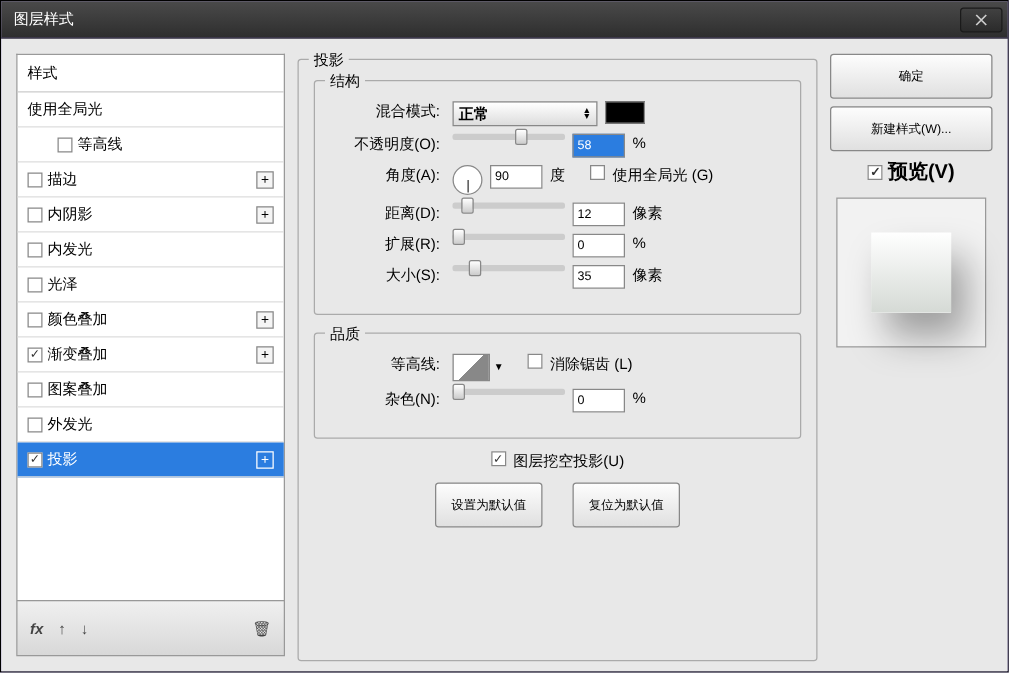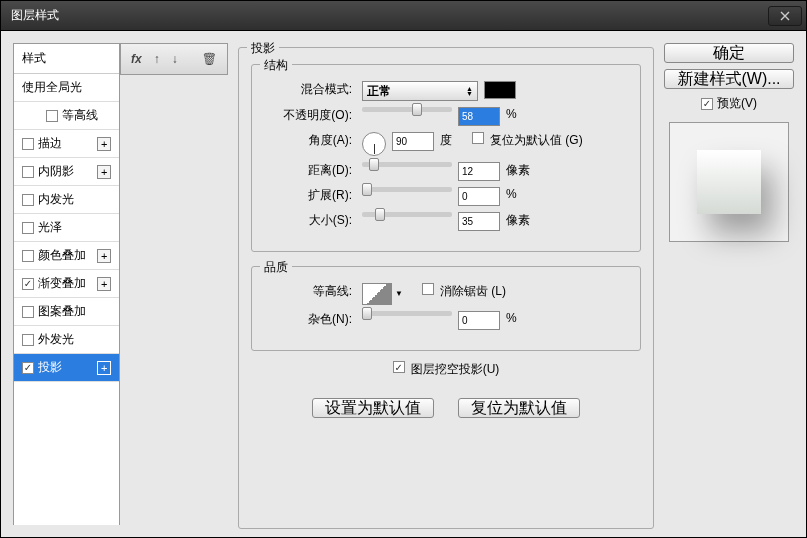--- a/index.html
+++ b/index.html
@@ -3,55 +3,55 @@
 <meta charset="utf-8">
 <style>
 * { box-sizing: border-box; margin: 0; padding: 0; font-family: "Microsoft YaHei", Arial, sans-serif; }
 body { background: #3a3a3a; width: 807px; height: 538px; overflow: hidden; }
 .window { width: 807px; height: 538px; background: #c4b5fd; border: 1px solid #000; }
 .titlebar { height: 30px; background: linear-gradient(#4a4a4a,#2e2e2e); border-bottom: 1px solid #000; display: flex; align-items: center; justify-content: space-between; padding: 0 4px 0 10px; color: #fff; font-size: 12px; }
 .win-controls { display:flex; gap:2px; }
 .win-btn { width: 34px; height: 20px; background: linear-gradient(#414141,#2b2b2b); border:1px solid #1a1a1a; border-radius:3px; display:flex; align-items:center; justify-content:center;}
 .win-btn.close svg path{stroke:#ccc}
 .content { display:flex; height: calc(100% - 30px); padding: 12px; gap: 10px; background:#e8e8e8; }
-.left-panel { width: 215px; display:flex; flex-direction:row; }
+.left-panel { width: 215px; display:flex; flex-direction:column; }
 .styles-list { flex:1; background:#fff; border:1px solid #999; border-bottom:none; font-size:12px; }
 .list-header { padding:6px 8px; border-bottom:1px solid #ccc; }
 .list-item { display:flex; align-items:center; padding:5px 8px; border-bottom:1px solid #ddd; gap:4px; position:relative; }
 .list-item.indent { padding-left:32px; }
 .list-item .cb { width:12px; height:12px; border:1px solid #888; background:#fff; display:flex; align-items:center; justify-content:center;}
 .list-item .cb.checked::after { content:"✓"; font-size:10px; color:#333; line-height:1;}
 .list-item .plus { margin-left:auto; width:14px; height:14px; border:1px solid #888; display:flex;align-items:center;justify-content:center; font-size:11px; background:#f5f5f5;}
 .list-item.selected { background:#2b7de0; color:#fff;}
 .list-item.selected .plus{border-color:#fff; background:transparent;}
-.footer-bar { height:32px; background:linear-gradient(#f0f0f0,#d8d8d8); border:1px solid #999; display:flex; align-items:center; gap:12px; padding:0 10px; font-size:12px;}
+.footer-bar { height:45px; background:linear-gradient(#f0f0f0,#d8d8d8); border:1px solid #999; display:flex; align-items:center; gap:12px; padding:0 10px; font-size:12px;}
 .footer-bar .ic{opacity:.7}
 .center-panel { flex:1; position:relative; }
 .fieldset { border:1px solid #aaa; border-radius:3px; padding:10px 12px 14px; margin-top:4px; position:relative;}
 .fieldset > legend { position:absolute; top:-8px; left:8px; background:#e8e8e8; padding:0 4px; font-size:12px;}
 .form-row { display:flex; gap:6px; margin:6px 0; font-size:12px; white-space:nowrap;}
 .form-row .lbl { width:88px; text-align:right; margin-right:4px;}
 .slider { flex:1; height:5px; background:#ccc; border-radius:2px; position:relative; max-width:90px;}
 .slider .thumb { position:absolute; top:-4px; width:10px; height:13px; background:linear-gradient(#fff,#ccc); border:1px solid #888; border-radius:2px;}
 .num-input { width:42px; height:19px; border:1px solid #888; background:#fff; font-size:10px; padding:2px 3px;}
 .num-input.selected { background:#2b7de0; color:#fff;}
 .dropdown { height:20px; border:1px solid #888; background:linear-gradient(#fff,#ddd); font-size:12px; padding:0 4px; display:flex; align-items:center; gap:6px; width:116px;font-weight:bold;}
 .dropdown .arrows{margin-left:auto; display:flex; flex-direction:column; line-height:5px; font-size:7px;}
 .swatch { width:32px; height:18px; background:#000; border:1px solid #888;}
 .checkbox { width:12px; height:12px; border:1px solid #888; background:#fff; display:flex;align-items:center;justify-content:center;}
 .checkbox.checked::after { content:"✓"; font-size:10px; color:#333;}
 .angle-dial { width:24px; height:24px; border:1px solid #888; border-radius:50%; background:#fff; position:relative;}
 .angle-dial::after{content:""; position:absolute; left:50%; top:50%; width:1px; height:10px; background:#333; transform-origin:top; transform:rotate(0deg);}
 .contour-swatch { width:30px; height:22px; border:1px solid #888; background:linear-gradient(135deg,#fff 0%,#fff 50%,#888 50%,#888 100%); position:relative}
 .contour-swatch .arr{position:absolute;right:-12px;top:5px;font-size:8px;}
-.btn { height:20px; background:linear-gradient(#fdfdfd,#e0e0e0); border:1px solid #888; border-radius:3px; font-size:16px; padding:0 12px; display:flex;align-items:center;justify-content:center;}
-.btn-row { display:flex; gap:24px; justify-content:center; margin-top:20px;}
+.btn { height:36px; background:linear-gradient(#fdfdfd,#e0e0e0); border:1px solid #888; border-radius:3px; font-size:10px; padding:0 12px; display:flex;align-items:center;justify-content:center;}
+.btn-row { display:flex; gap:24px; justify-content:center; margin-top:8px;}
 .right-panel { width:130px; display:flex; flex-direction:column; gap:6px; align-items:stretch;}
 .right-panel .btn{width:100%;}
-.preview-label{display:flex;align-items:center;gap:4px;justify-content:center;font-size:12px;}
+.preview-label{display:flex;align-items:center;gap:4px;justify-content:center;font-size:16px;font-weight:bold;}
 .preview-box{width:120px;height:120px; border:1px solid #999; background:#f2f2f2; margin-top:4px; display:flex;align-items:center;justify-content:center; align-self:center;}
 .preview-inner{width:64px;height:64px; background:linear-gradient(#fff,#d5dad5); box-shadow:12px 20px 30px rgba(0,0,0,.35);}
 </style>
 </head>
 <body>
 
 <div class="window">
   <div class="titlebar">
     <span>图层样式</span>
     <div class="win-controls">
@@ -155,21 +155,21 @@
             <span>%</span>
           </div>
 
           <div class="form-row">
             <span class="lbl">角度(A):</span>
             <div class="angle-dial"></div>
             <input class="num-input" value="90" style="">
             <span>度</span>
             <span style="width:8px"></span>
             <span class="checkbox"></span>
-            <span>复位为默认值 (G)</span>
+            <span>使用全局光 (G)</span>
           </div>
 
           <div class="form-row">
             <span class="lbl">距离(D):</span>
             <div class="slider">
                 <div class="thumb" style="left:8%"></div>
               </div>
             <input class="num-input" value="12" style="">
             <span>像素</span>
           </div>

